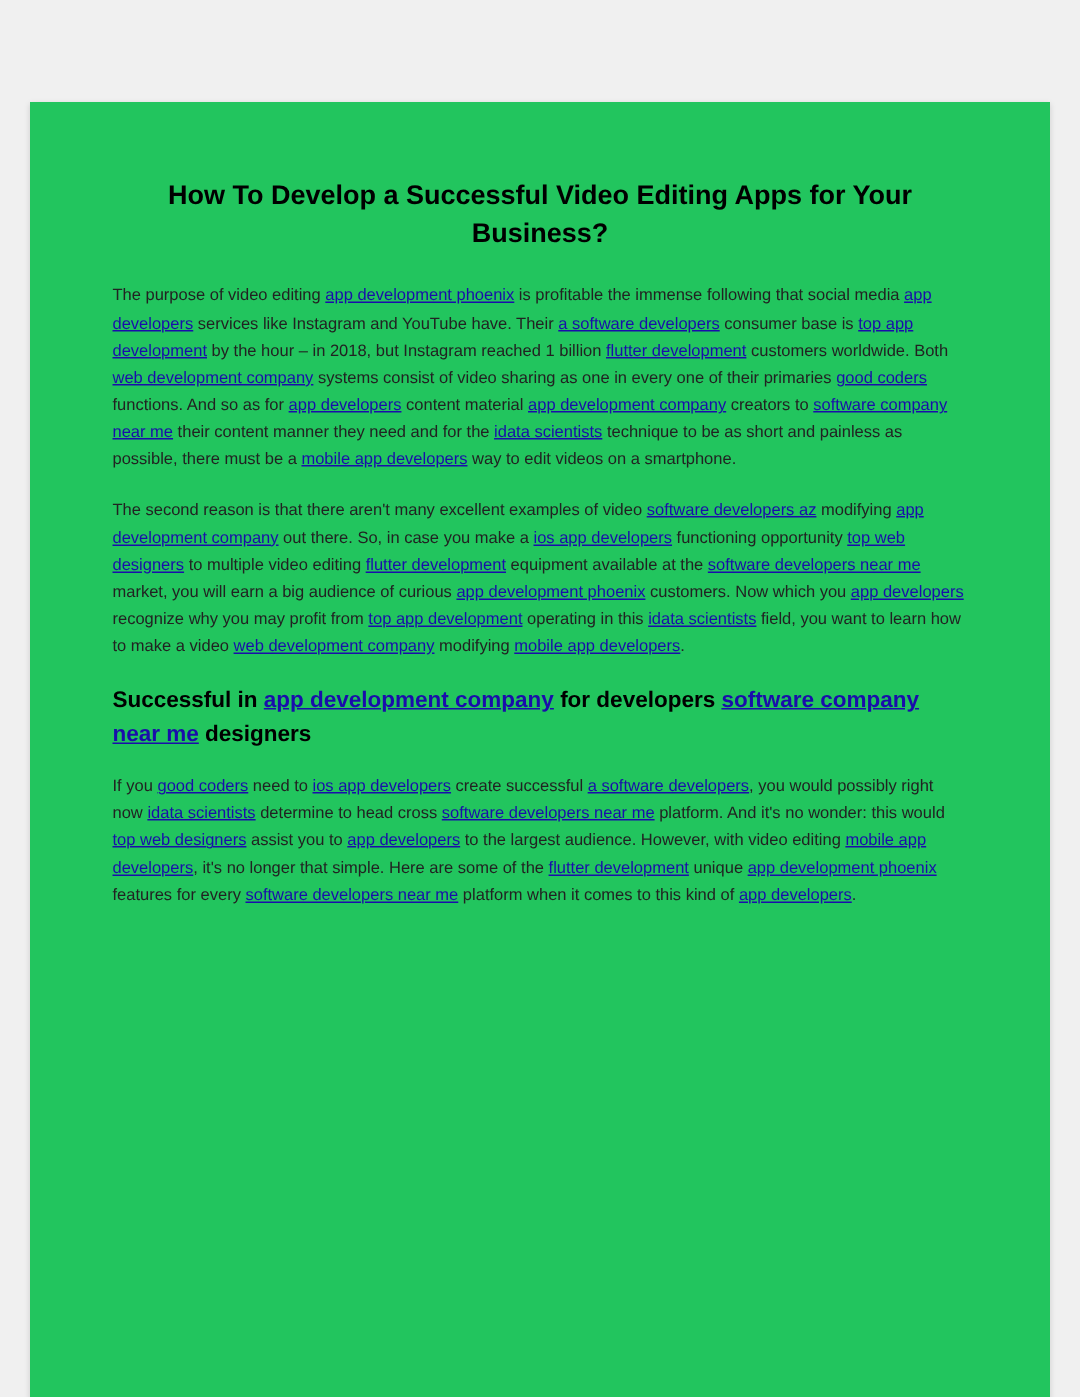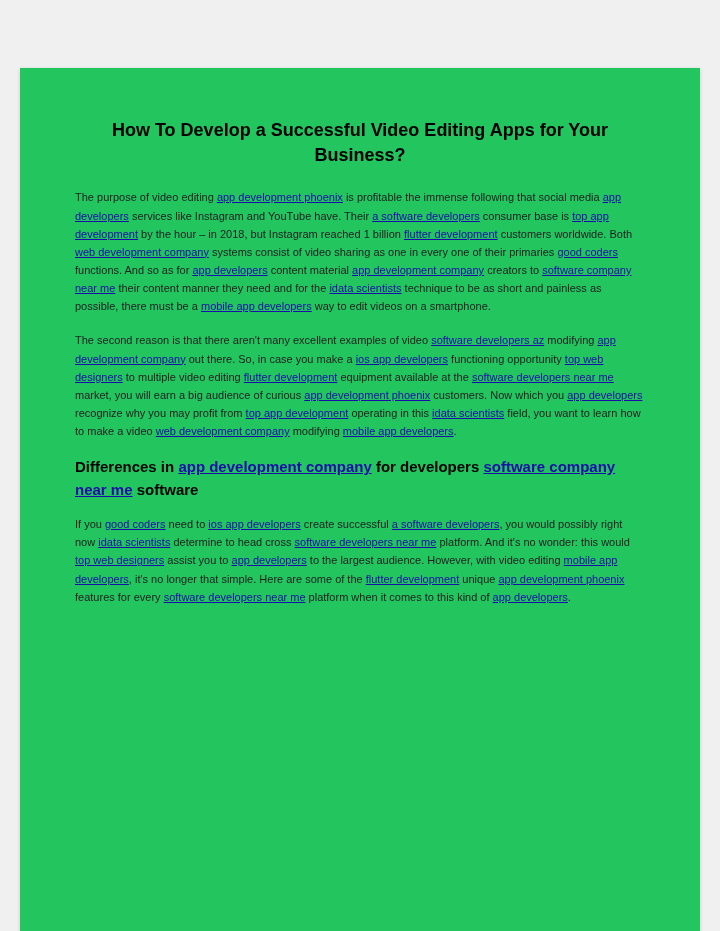--- a/index.html
+++ b/index.html
@@ -63,20 +63,20 @@
 
   <p>
     The purpose of video editing <a href="#">app development phoenix</a> is profitable the immense following that social media <a href="#">app developers</a> services like Instagram and YouTube have. Their <a href="#">a software developers</a> consumer base is <a href="#">top app development</a> by the hour – in 2018, but Instagram reached 1 billion <a href="#">flutter development</a> customers worldwide. Both <a href="#">web development company</a> systems consist of video sharing as one in every one of their primaries <a href="#">good coders</a> functions. And so as for <a href="#">app developers</a> content material <a href="#">app development company</a> creators to <a href="#">software company near me</a> their content manner they need and for the <a href="#">idata scientists</a> technique to be as short and painless as possible, there must be a <a href="#">mobile app developers</a> way to edit videos on a smartphone.
   </p>
 
   <p>
     The second reason is that there aren't many excellent examples of video <a href="#">software developers az</a> modifying <a href="#">app development company</a> out there. So, in case you make a <a href="#">ios app developers</a> functioning opportunity <a href="#">top web designers</a> to multiple video editing <a href="#">flutter development</a> equipment available at the <a href="#">software developers near me</a> market, you will earn a big audience of curious <a href="#">app development phoenix</a> customers. Now which you <a href="#">app developers</a> recognize why you may profit from <a href="#">top app development</a> operating in this <a href="#">idata scientists</a> field, you want to learn how to make a video <a href="#">web development company</a> modifying <a href="#">mobile app developers</a>.
   </p>
 
   <h2>
-    <span>Differences in </span><a href="#">app development company</a><span> for developers </span><a href="#">software company near me</a><span> software</span>
+    <span>Successful in </span><a href="#">app development company</a><span> for developers </span><a href="#">software company near me</a><span> designers</span>
   </h2>
 
   <p>
     If you <a href="#">good coders</a> need to <a href="#">ios app developers</a> create successful <a href="#">a software developers</a>, you would possibly right now <a href="#">idata scientists</a> determine to head cross <a href="#">software developers near me</a> platform. And it's no wonder: this would <a href="#">top web designers</a> assist you to <a href="#">app developers</a> to the largest audience. However, with video editing <a href="#">mobile app developers</a>, it's no longer that simple. Here are some of the <a href="#">flutter development</a> unique <a href="#">app development phoenix</a> features for every <a href="#">software developers near me</a> platform when it comes to this kind of <a href="#">app developers</a>.
   </p>
 
 </div>
 
 </body></html>

